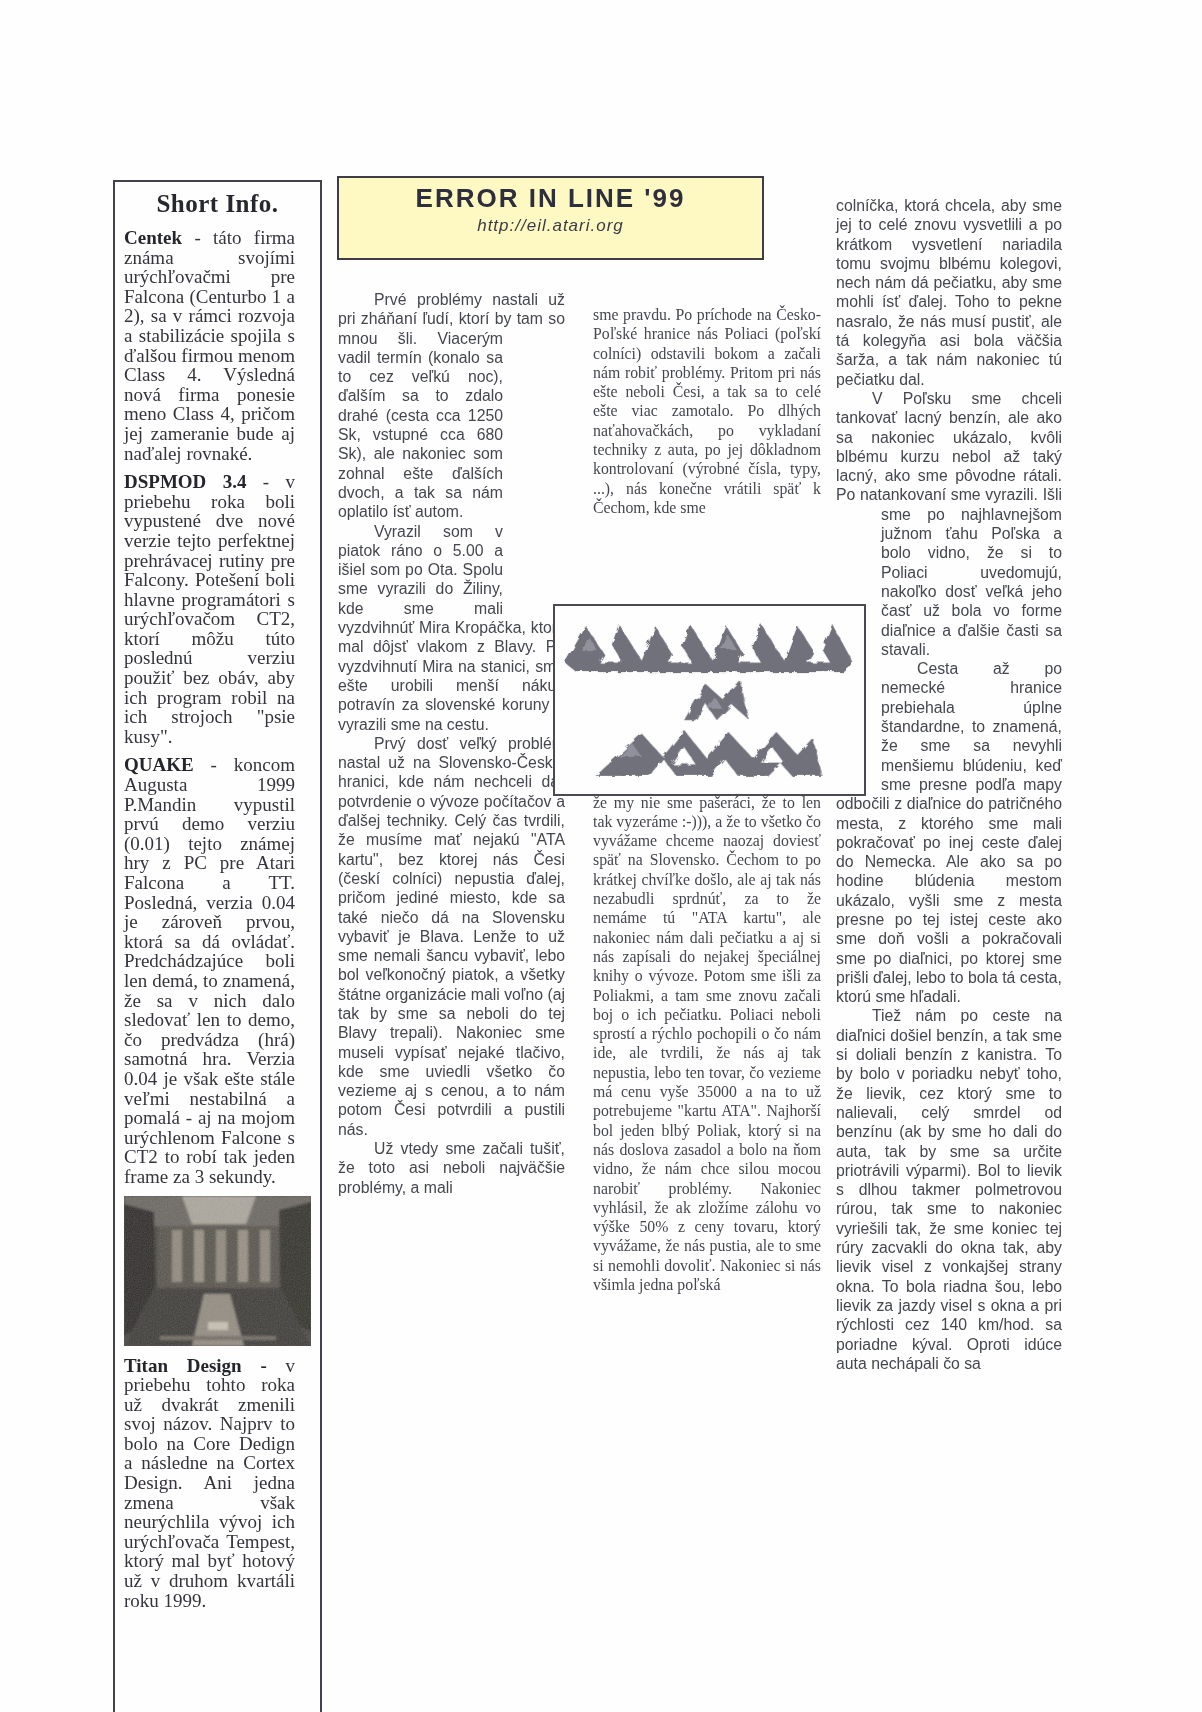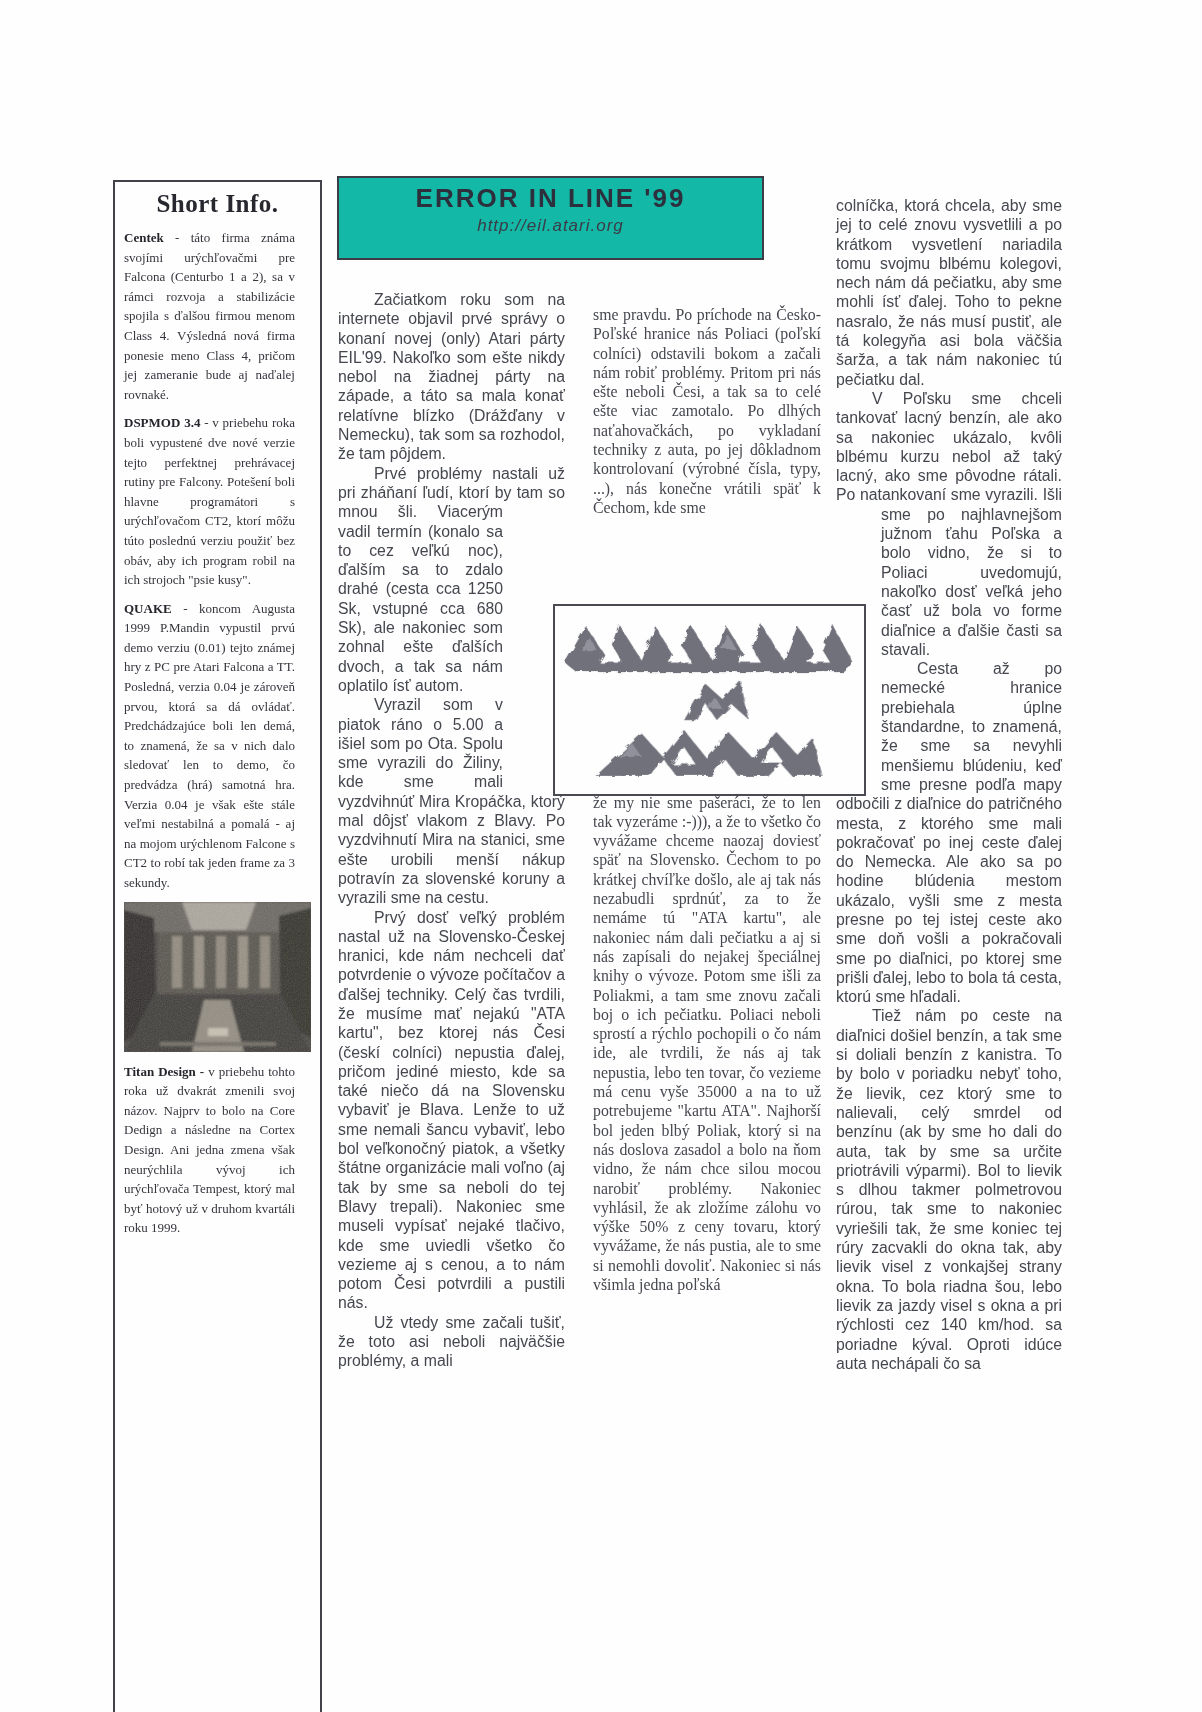--- a/index.html
+++ b/index.html
@@ -18,33 +18,33 @@
     position:absolute;left:113px;top:180px;width:209px;height:1641px;
     border:2px solid #41424a;background:#fefefe;
     box-sizing:border-box;padding:6px 9px 8px 9px;overflow:hidden;
     font-family:"Liberation Serif", serif;color:#34353c;
   }
   .shortinfo h2{
     margin:2px 0 10px 0;text-align:center;
     font-size:25px;font-weight:bold;color:#27282f;letter-spacing:.5px;
   }
   .shortinfo p{
-    margin:0 16px 9px 0;font-size:13px;line-height:19.6px;
+    margin:0 16px 9px 0;font-size:19px;line-height:19.6px;
     text-align:justify;
   }
   .shortinfo b{font-weight:bold;color:#25262c;}
   .quake{
     width:187px;height:150px;margin:4px 0 10px 0;display:block;
   }
 
   
   .evbox{
     position:absolute;left:337px;top:176px;width:427px;height:84px;
     border:2px solid #3c3d46;box-sizing:border-box;
-    text-align:center;color:#32333f;background:#14b8a6;
+    text-align:center;color:#32333f;background:#fef9c3;
   }
   .evtitle{font-size:26px;font-weight:bold;letter-spacing:2px;margin-top:5px;color:#2e2f3c;}
   .evdates{font-size:20px;letter-spacing:1.5px;margin-top:2px;color:#3a3b47;}
   .evurl{font-size:17px;letter-spacing:1px;margin-top:2px;color:#3a3b47;font-style:italic;}
 
   
   .col{
     position:absolute;font-size:15.8px;line-height:19.3px;
     text-align:justify;color:#45474f;
   }
@@ -116,21 +116,20 @@
 
     <p><b>Titan Design -</b><span> v priebehu tohto roka už dvakrát zmenili svoj názov. Najprv to bolo na Core Dedign a následne na Cortex Design. Ani jedna zmena však neurýchlila vývoj ich urýchľovača Tempest, ktorý mal byť hotový už v druhom kvartáli roku 1999.</span></p>
   </aside>
 
   <header class="evbox">
     <div class="evtitle">ERROR IN LINE '99</div>
     <div class="evurl">http://eil.atari.org</div>
   </header>
 
   <section class="col colA">
-    <p class="ind">Začiatkom roku som na internete objavil prvé správy o konaní novej (only) Atari párty EIL'99. Nakoľko som ešte nikdy nebol na žiadnej párty na západe, a táto sa mala konať relatívne blízko (Drážďany v Nemecku), tak som sa rozhodol, že tam pôjdem.</p>
     <p class="ind"><span>Prvé problémy nastali už pri zháňaní ľudí, ktorí by tam so mnou šli. Viacerým</span><i class="cut-r"></i><span> vadil termín (konalo sa to cez veľkú noc), ďalším sa to zdalo drahé (cesta cca 1250 Sk, vstupné cca 680 Sk), ale nakoniec som zohnal ešte ďalších dvoch, a tak sa nám oplatilo ísť autom.</span></p>
     <p class="ind">Vyrazil som v piatok ráno o 5.00 a išiel som po Ota. Spolu sme vyrazili do Žiliny, kde sme mali vyzdvihnúť Mira Kropáčka, ktorý mal dôjsť vlakom z Blavy. Po vyzdvihnutí Mira na stanici, sme ešte urobili menší nákup potravín za slovenské koruny a vyrazili sme na cestu.</p>
     <p class="ind">Prvý dosť veľký problém nastal už na Slovensko-Českej hranici, kde nám nechceli dať potvrdenie o vývoze počítačov a ďalšej techniky. Celý čas tvrdili, že musíme mať nejakú "ATA kartu", bez ktorej nás Česi (českí colníci) nepustia ďalej, pričom jediné miesto, kde sa také niečo dá na Slovensku vybaviť je Blava. Lenže to už sme nemali šancu vybaviť, lebo bol veľkonočný piatok, a všetky štátne organizácie mali voľno (aj tak by sme sa neboli do tej Blavy trepali). Nakoniec sme museli vypísať nejaké tlačivo, kde sme uviedli všetko čo vezieme aj s cenou, a to nám potom Česi potvrdili a pustili nás.</p>
     <p class="ind">Už vtedy sme začali tušiť, že toto asi neboli najväčšie problémy, a mali</p>
   </section>
 
   <section class="col colB">
     <p>sme pravdu. Po príchode na Česko-Poľské hranice nás Poliaci (poľskí colníci) odstavili bokom a začali nám robiť problémy. Pritom pri nás ešte neboli Česi, a tak sa to celé ešte viac zamotalo. Po dlhých naťahovačkách, po vykladaní techniky z auta, po jej dôkladnom kontrolovaní (výrobné čísla, typy, ...), nás konečne vrátili späť k Čechom, kde sme</p>
     <div class="gapB"></div>
     <p>museli znovu všetko vysvetľovať, že my nie sme pašeráci, že to len tak vyzeráme :-))), a že to všetko čo vyvážame chceme naozaj doviesť späť na Slovensko. Čechom to po krátkej chvíľke došlo, ale aj tak nás nezabudli sprdnúť, za to že nemáme tú "ATA kartu", ale nakoniec nám dali pečiatku a aj si nás zapísali do nejakej špeciálnej knihy o vývoze. Potom sme išli za Poliakmi, a tam sme znovu začali boj o ich pečiatku. Poliaci neboli sprostí a rýchlo pochopili o čo nám ide, ale tvrdili, že nás aj tak nepustia, lebo ten tovar, čo vezieme má cenu vyše 35000 a na to už potrebujeme "kartu ATA". Najhorší bol jeden blbý Poliak, ktorý si na nás doslova zasadol a bolo na ňom vidno, že nám chce silou mocou narobiť problémy. Nakoniec vyhlásil, že ak zložíme zálohu vo výške 50% z ceny tovaru, ktorý vyvážame, že nás pustia, ale to sme si nemohli dovoliť. Nakoniec si nás všimla jedna poľská</p>

